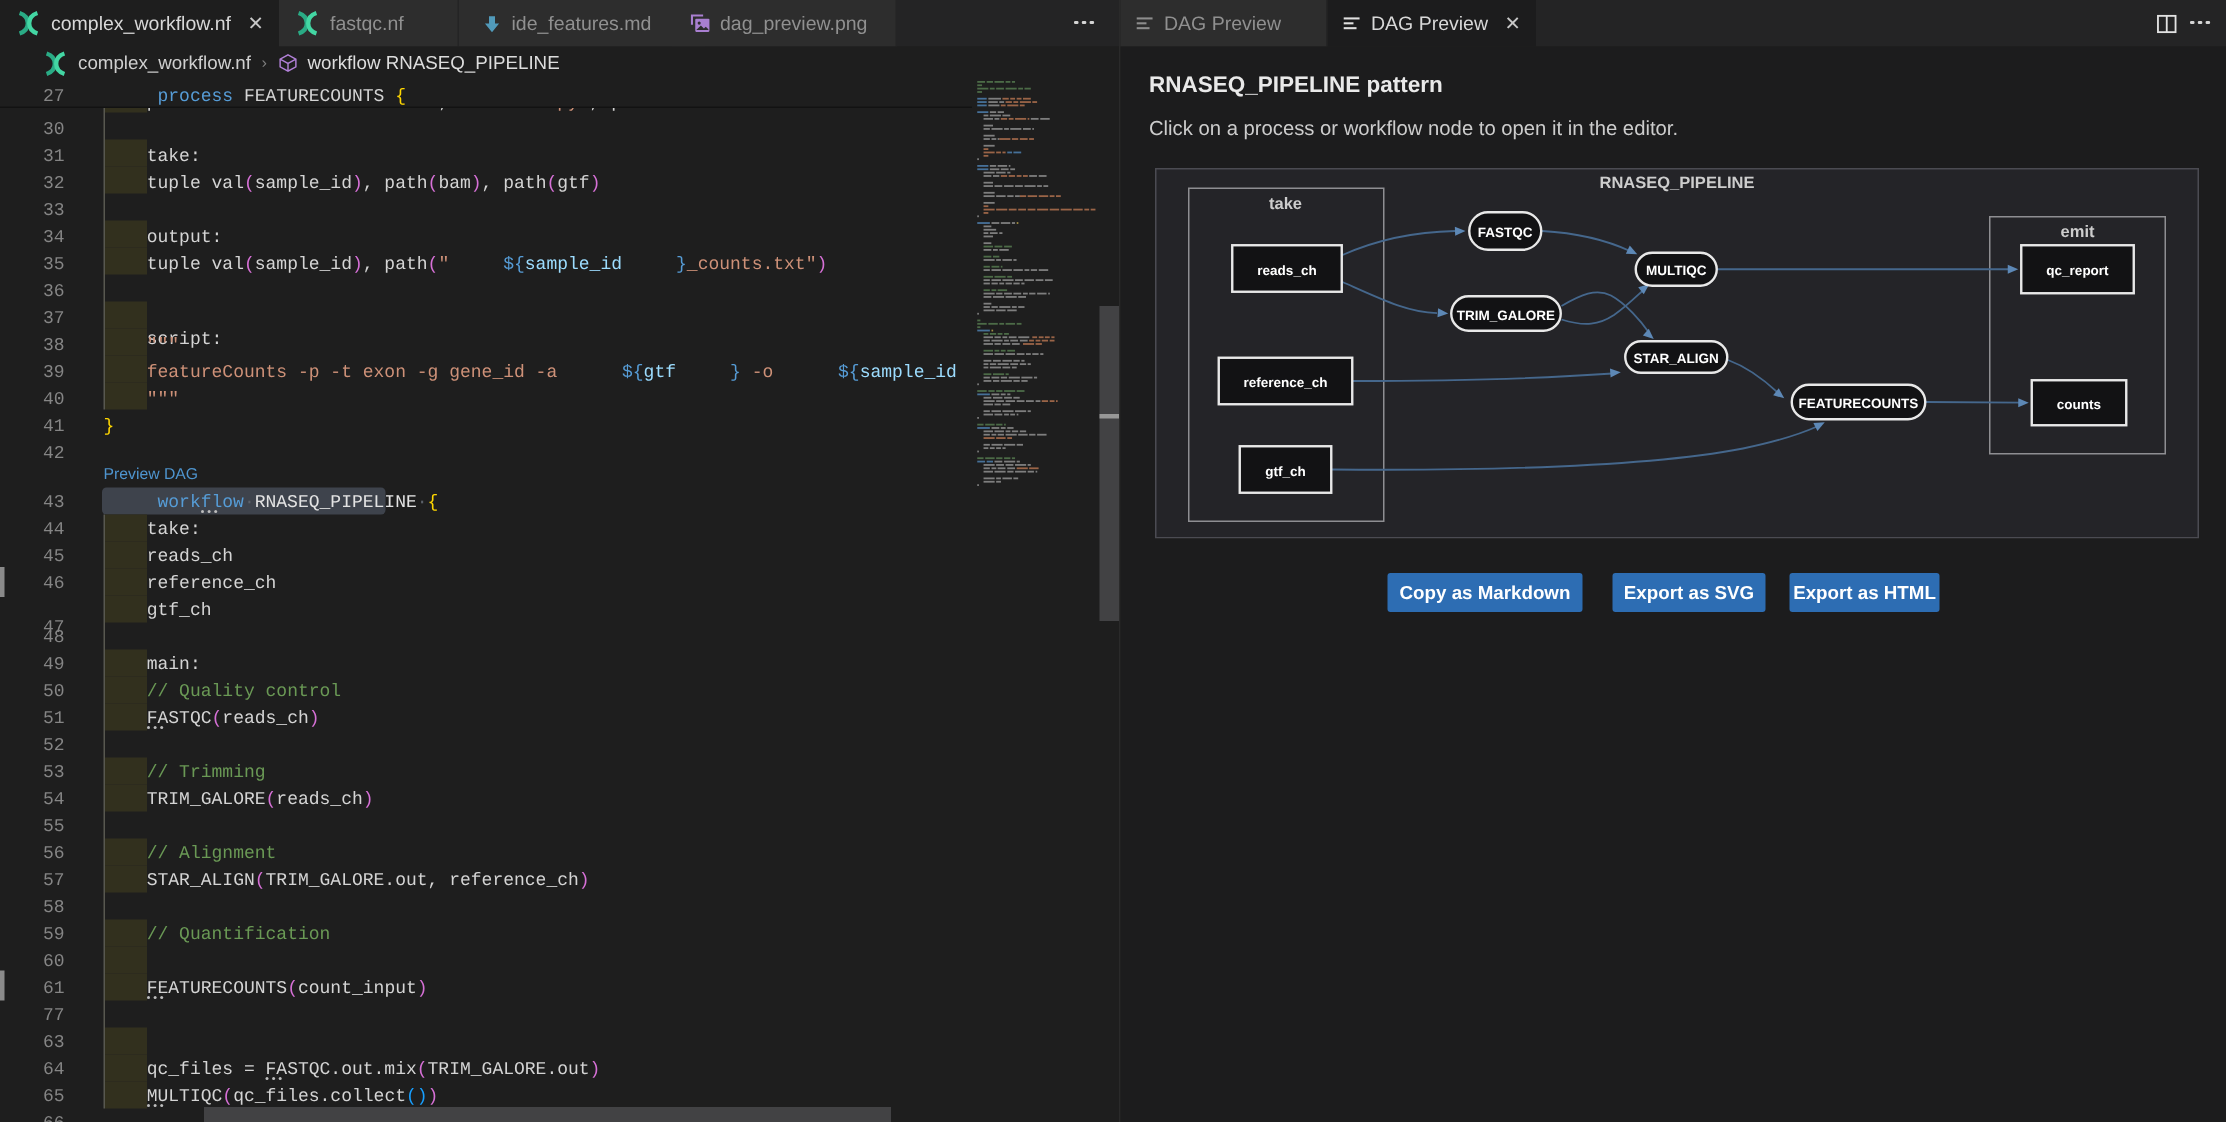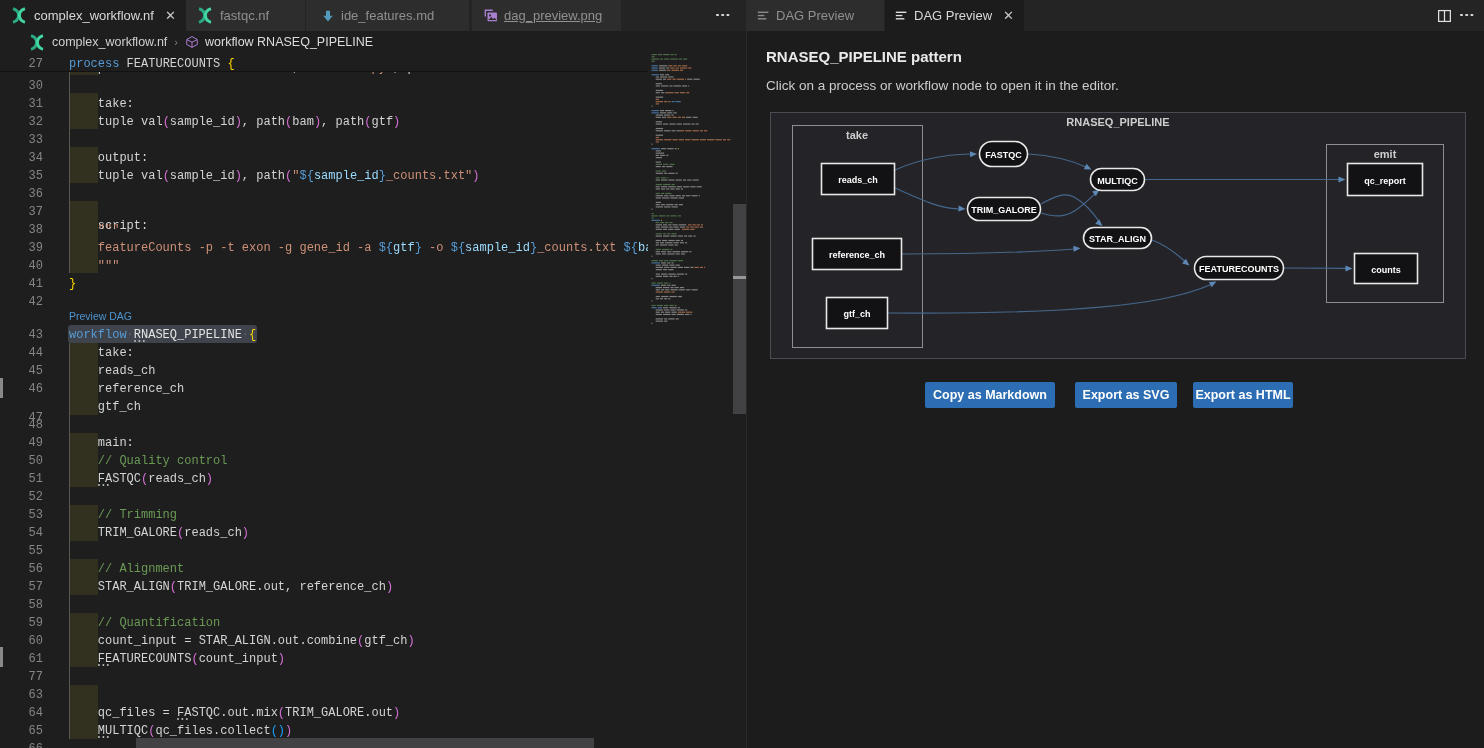--- a/index.html
+++ b/index.html
@@ -15,21 +15,21 @@
 
 #crumb { position:absolute; left:0; top:31px; width:746px; height:22px; background:#1e1e1e; z-index:10;
   display:flex; align-items:center; font-size:12.5px; color:#cfcfcf; }
 
 #editor { position:absolute; left:0; top:0; width:746px; height:748px; background:#1e1e1e; overflow:hidden; }
 .ln { position:absolute; left:0; width:43px; height:18px; line-height:18px; text-align:right;
   color:#858585; font:12px "Liberation Mono",monospace; }
 .code { position:absolute; left:69px; height:18px; line-height:18px; white-space:pre;
   font:12px "Liberation Mono",monospace; color:#d4d4d4; width:579px; overflow:hidden; }
 .code span { white-space:pre; }
-.k { color:#569cd6; } .s { color:#ce9178; } .v { color:#9cdcfe; } .c { color:#6a9955; }
+.k { color:#569cd6;margin-left:36px; } .s { color:#ce9178; } .v { color:#9cdcfe; } .c { color:#6a9955; }
 .y { color:#ffd700; } .m { color:#d670d6; } .b { color:#179fff; }
 .w { color:#5b6069; }
 .sel { color:#e3e3e3; }
 .oliv { position:absolute; left:69.5px; width:28.3px; height:18px; background:#32301e; }
 .guide { position:absolute; left:69px; width:1px; background:#585850; }
 .selbg { position:absolute; left:68px; width:189px; height:18px; background:#3e434c; border-radius:3px; }
 .lens { position:absolute; left:69px; font-size:10.5px; color:#4e94ce; height:13px; line-height:13px; }
 .dots { position:absolute; width:2px; height:2px; background:#bdbdbd; border-radius:50%;
   box-shadow:4.4px 0 #bdbdbd, 8.8px 0 #bdbdbd; }
 #sticky { position:absolute; left:0; top:53px; width:648px; height:18.5px; background:#1e1e1e;
@@ -67,21 +67,21 @@
         <svg width="18" height="17" viewBox="0 0 20 20">
           <path d="M3 2 C11.6 4.8 11.6 15.2 3 18" fill="none" stroke="#2aab85" stroke-width="3.4"></path>
           <path d="M17 2 C8.4 4.8 8.4 15.2 17 18" fill="none" stroke="#43d6a3" stroke-width="3.4"></path>
         </svg>
       </span>fastqc.nf</div>
   <div class="tab off" style="left:306px;width:164px;"><span class="ic" style="margin-left:15px">
         <svg width="14" height="14" viewBox="0 0 16 16">
           <path d="M8 14.2 L2.6 7.6 H5.7 V2 H10.3 V7.6 H13.4 Z" fill="#519aba"></path>
         </svg>
       </span>ide_features.md</div>
-  <div class="tab off" style="left:472px;width:150px;text-decoration:underline;"><span class="ic" style="margin-left:12px">
+  <div class="tab off" style="left:448px;width:150px;"><span class="ic" style="margin-left:12px">
         <svg width="14" height="14" viewBox="0 0 16 16">
           <path d="M1.5 8.5 V1.5 H10" fill="none" stroke="#a97fd0" stroke-width="1.6"></path>
           <rect x="4" y="4" width="10.8" height="10" rx="0.8" fill="#a97fd0"></rect>
           <circle cx="7" cy="7.3" r="1.2" fill="#2d2d2d"></circle>
           <path d="M4.8 12.6 L8.3 9.1 L10.6 11.4 L12 10 L14 12 V12.6 Z" fill="#2d2d2d"></path>
         </svg>
       </span>dag_preview.png</div>
   <div class="abs" style="left:716px;top:13.5px;width:2.8px;height:2.8px;background:#d5d5d5;border-radius:0.8px;box-shadow:5.2px 0 #d5d5d5, 10.4px 0 #d5d5d5;"></div>
 </div>
 
@@ -174,21 +174,20 @@
     <div class="code" style="top:562.4px"><span>&nbsp;&nbsp;&nbsp;&nbsp;</span><span class="c">//&nbsp;Alignment</span></div>
 <div class="oliv" style="top:576.7px"></div>
 <div class="ln" style="top:580.4px">57</div>
     <div class="code" style="top:580.4px"><span>&nbsp;&nbsp;&nbsp;&nbsp;</span><span>STAR_ALIGN</span><span class="m">(</span><span>TRIM_GALORE.out,&nbsp;reference_ch</span><span class="m">)</span></div>
 <div class="ln" style="top:598.4px">58</div>
 <div class="oliv" style="top:612.7px"></div>
 <div class="ln" style="top:616.4px">59</div>
     <div class="code" style="top:616.4px"><span>&nbsp;&nbsp;&nbsp;&nbsp;</span><span class="c">//&nbsp;Quantification</span></div>
 <div class="oliv" style="top:630.7px"></div>
 <div class="ln" style="top:634.4px">60</div>
-    <div class="code" style="top:634.4px"><span>&nbsp;&nbsp;&nbsp;&nbsp;</span><span>count_input&nbsp;=&nbsp;STAR_ALIGN.out.combine</span><span class="m">(</span><span>gtf_ch</span><span class="m">)</span></div>
 <div class="oliv" style="top:648.7px"></div>
 <div class="ln" style="top:652.4px">61</div>
     <div class="code" style="top:652.4px"><span>&nbsp;&nbsp;&nbsp;&nbsp;</span><span>FEATURECOUNTS</span><span class="m">(</span><span>count_input</span><span class="m">)</span></div>
 <div class="ln" style="top:670.4px">77</div>
 <div class="oliv" style="top:684.7px"></div>
 <div class="ln" style="top:688.4px">63</div>
 <div class="oliv" style="top:702.7px"></div>
 <div class="ln" style="top:706.4px">64</div>
     <div class="code" style="top:706.4px"><span>&nbsp;&nbsp;&nbsp;&nbsp;</span><span>qc_files&nbsp;=&nbsp;FASTQC.out.mix</span><span class="m">(</span><span>TRIM_GALORE.out</span><span class="m">)</span></div>
 <div class="oliv" style="top:720.7px"></div>

